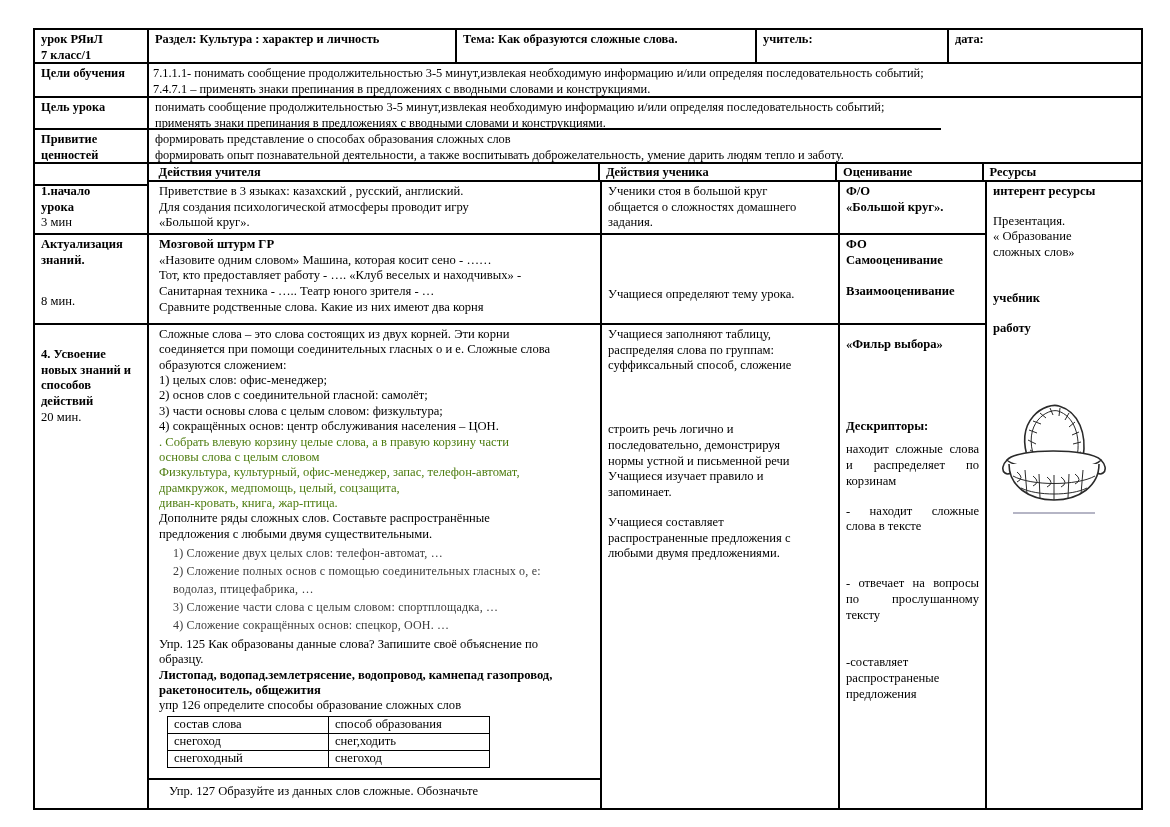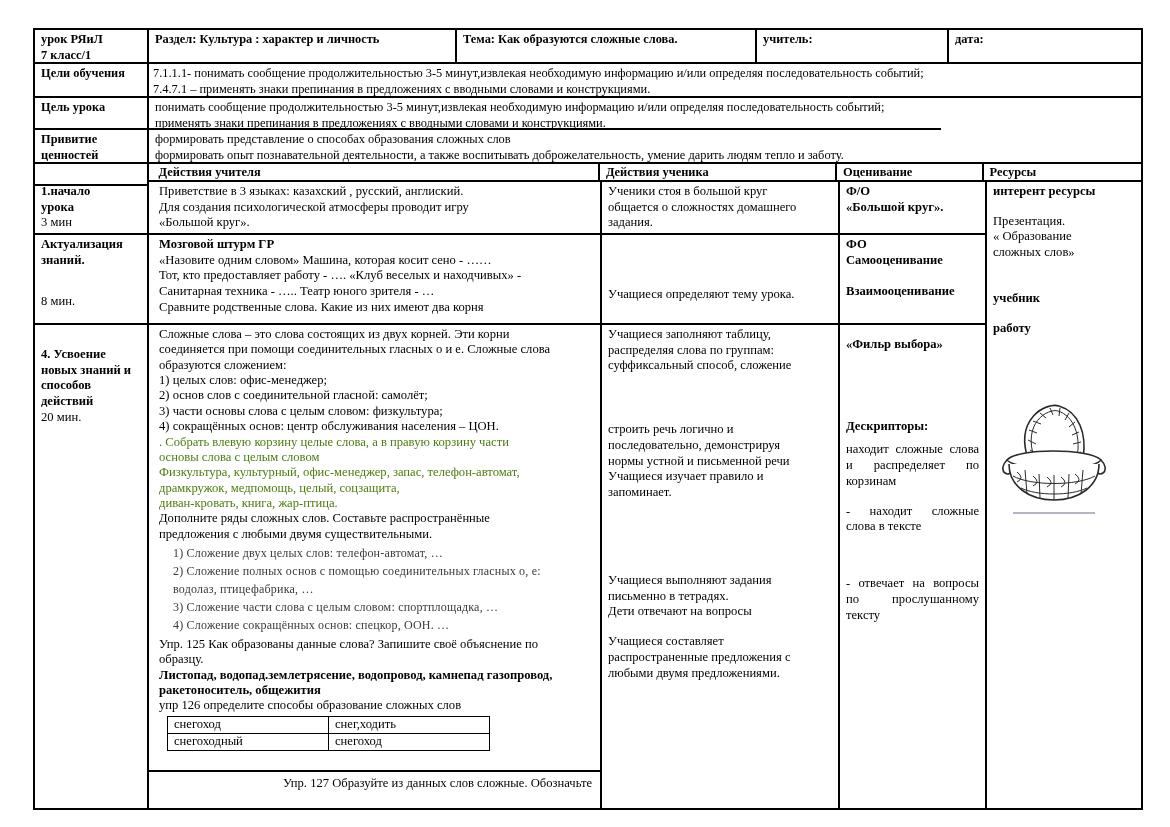--- a/index.html
+++ b/index.html
@@ -29,24 +29,23 @@
     font-size:12px;color:#3a3a3a;line-height:1.5;white-space:pre-line;
     padding-left:14px;margin:2px 0 3px 0;letter-spacing:.2px;
   }
   .minitable{border-collapse:collapse;margin:2px 0 0 8px;}
   .minitable td{
     border:1.5px solid #000;width:148px;height:16px;
     font-size:12.6px;padding:0 6px;white-space:nowrap;
   }
   .teachercell{position:relative;}
   .ex127{
-    position:absolute;left:0;right:0;bottom:8px;height:30px;
+    position:absolute;left:0;right:0;bottom:0;height:30px;
     border-top:2px solid #000;padding:4px 8px 0 20px;font-size:12.6px;
     box-sizing:border-box;
-    text-align:right;
   }
   .basket{margin:64px 0 0 2px;display:block;}
 </style>
 </head>
 <body>
 
 <div class="doc">
 
   <div class="row" style="height:34px">
     <div class="c b pre" style="width:114px">урок РЯиЛ
@@ -151,20 +150,24 @@
 3) Сложение части слова с целым словом: спортплощадка, …
 4) Сложение сокращённых основ: спецкор, ООН. …</div>
           <div class="pre">Упр. 125 Как образованы данные слова? Запишите своё объяснение по
 образцу.</div>
           <div class="pre b">Листопад, водопад.землетрясение, водопровод, камнепад газопровод,
 ракетоноситель, общежития</div>
           <div>упр 126 определите способы образование сложных слов</div>
           <table class="minitable">
             <tbody>
               <tr>
+                <td>состав слова</td>
+                <td>способ образования</td>
+              </tr>
+              <tr>
                 <td>снегоход</td>
                 <td>снег,ходить</td>
               </tr>
               <tr>
                 <td>снегоходный</td>
                 <td>снегоход</td>
               </tr>
             </tbody>
           </table>
           <div class="ex127">Упр. 127 Образуйте из данных слов сложные. Обозначьте</div>
@@ -172,34 +175,32 @@
 
         <div class="c stage nb" style="width:238px">
           <div class="pre">Учащиеся заполняют таблицу,
 распределяя слова по группам:
 суффиксальный способ, сложение</div>
           <div class="pre" style="margin-top:48px">строить речь логично и
 последовательно, демонстрируя
 нормы устной и письменной речи
 Учащиеся изучает правило и
 запоминает.</div>
-          <div class="pre" style="margin-top:72px">Учащиеся выполняют задания
-письменно в тетрадях.
-Дети  отвечают на вопросы</div>
           <div class="pre" style="margin-top:14px">Учащиеся составляет
 распространенные предложения с
 любыми двумя предложениями.</div>
         </div>
 
         <div class="c stage nb" style="width:147px;text-align:justify">
           <div class="b" style="margin-top:10px;text-align:left">«Фильр   выбора»</div>
           <div class="b" style="margin-top:66px;text-align:left">Дескрипторы:</div>
           <div style="margin-top:8px">находит сложные слова и распределяет по корзинам</div>
           <div style="margin-top:14px">- находит сложные слова в тексте</div>
           <div style="margin-top:41px">- отвечает на вопросы по прослушанному тексту</div>
+          <div style="margin-top:32px">-составляет распространеные предложения</div>
         </div>
       </div>
     </div>
 
     <div class="c stage nr nb" style="width:158px">
       <div class="b" style="">интерент ресурсы</div>
       <div class="pre" style="margin-top:14px">Презентация.
  « Образование
 сложных слов»</div>
       <div class="b" style="margin-top:30px">учебник</div>

